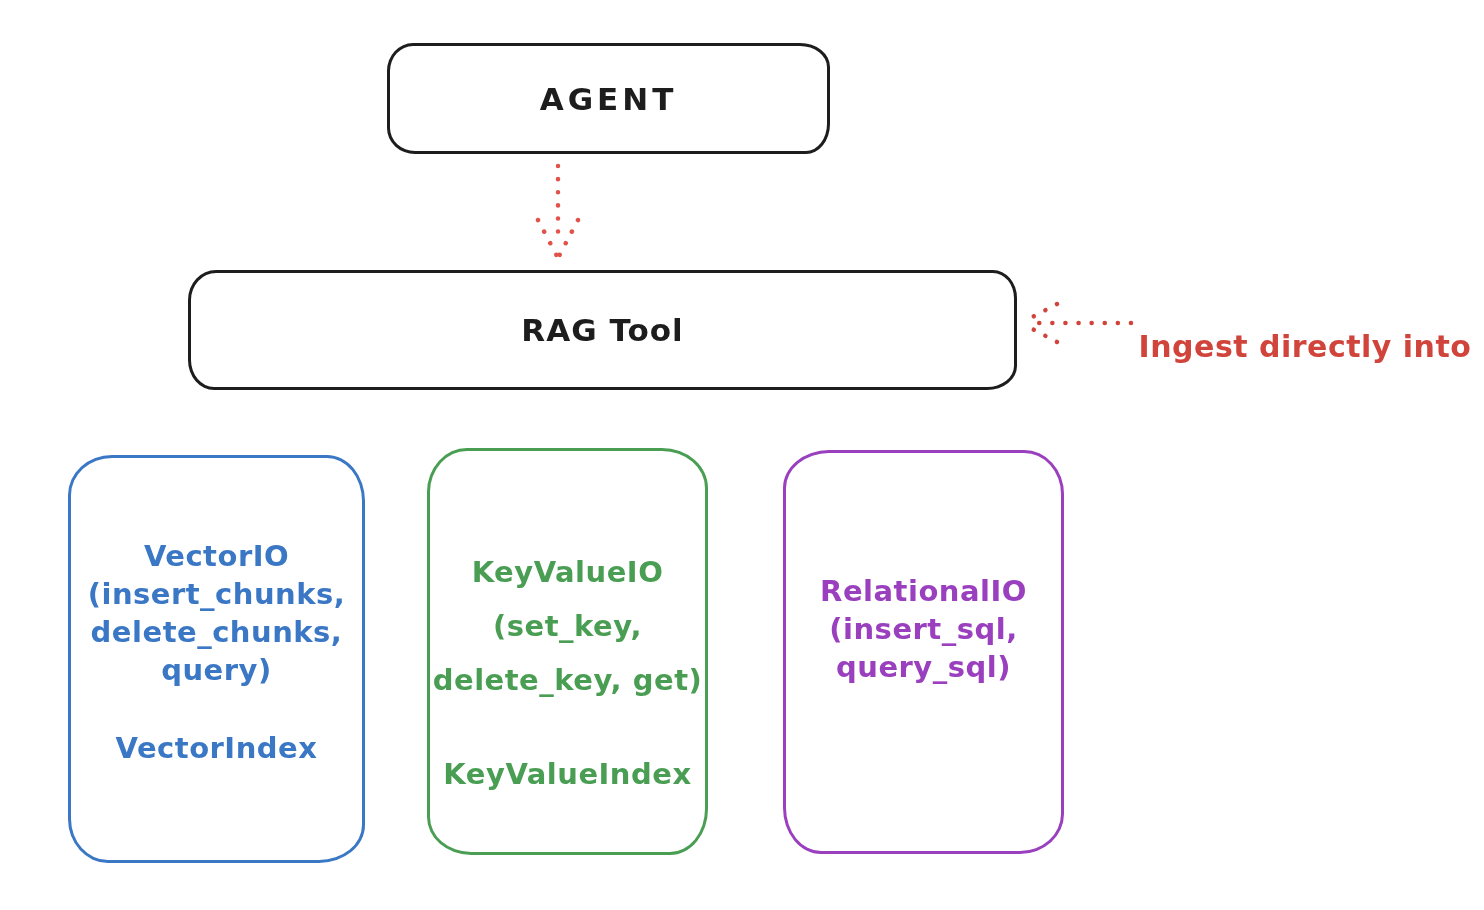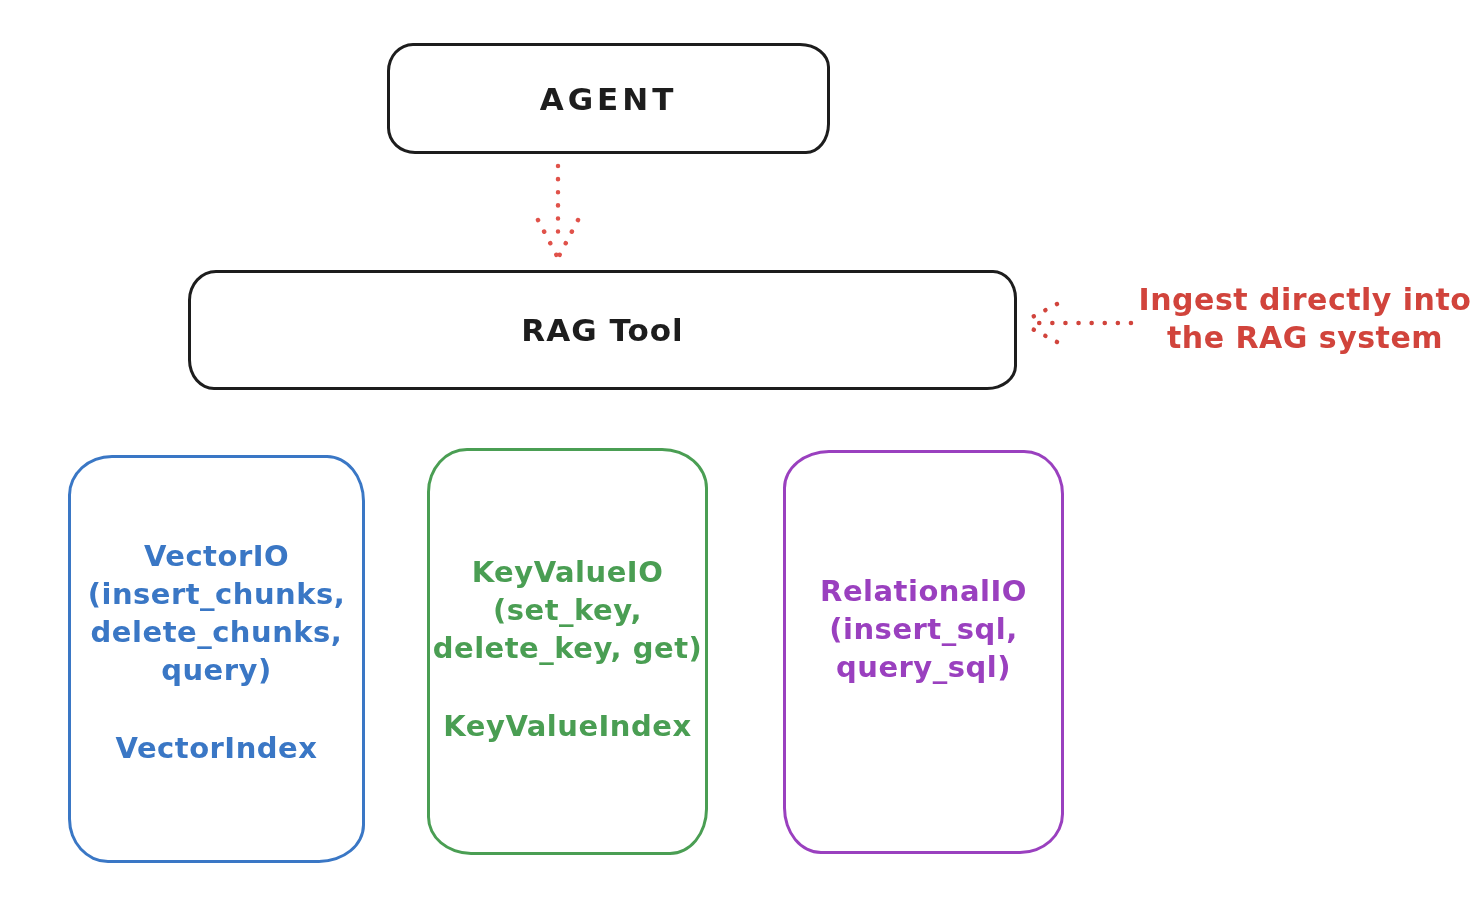--- a/index.html
+++ b/index.html
@@ -62,20 +62,21 @@
     left: 68px; top: 455px; width: 297px; height: 408px;
     border-color: #3a77c5; color: #3a77c5;
     border-radius: 44px 38px 46px 40px / 40px 46px 38px 44px;
     padding-top: 79px;
   }
   .storage-green {
     left: 427px; top: 448px; width: 281px; height: 407px;
     border-color: #4a9e53; color: #4a9e53;
     border-radius: 40px 46px 38px 44px / 44px 40px 46px 38px;
     padding-top: 102px;
+    gap: 16px;
   }
   .storage-purple {
     left: 783px; top: 450px; width: 281px; height: 404px;
     border-color: #9a40bf; color: #9a40bf;
     border-radius: 46px 40px 44px 38px / 38px 44px 40px 46px;
     padding-top: 119px;
   }
   .index-label { margin-top: 40px; }
   .arrow { position: absolute; }
   .arrow-down { left: 527px; top: 160px; }
@@ -84,21 +85,21 @@
     position: absolute;
     left: 1135px; top: 281px;
     width: 340px;
     text-align: center;
     color: #d1443c;
     font-size: 30px;
     font-weight: 700;
     line-height: 38px;
     letter-spacing: 0.5px;
   }
-  .annotation .ann-line { display: block; }
+  .annotation .ann-line { display: block; margin-top: 47px; }
 </style>
 </head>
 <body>
 
 <div class="canvas">
 
   <div class="node node-black agent-node">
     <span class="label">AGENT</span>
   </div>
 
@@ -117,21 +118,20 @@
   <svg class="arrow arrow-left" width="124" height="54" viewBox="0 0 124 54">
     <g fill="none" stroke="#d1443c" stroke-width="4.5" stroke-linecap="round" stroke-dasharray="0.1 13">
       <line x1="118" y1="27" x2="16" y2="27"></line>
       <line x1="44" y1="8" x2="10" y2="26"></line>
       <line x1="44" y1="46" x2="10" y2="28"></line>
     </g>
   </svg>
 
   <div class="annotation">
     <span class="ann-line">Ingest directly into</span>
-    <span class="ann-line">the RAG system</span>
   </div>
 
   <div class="storage-box storage-blue">
     <div class="line">VectorIO</div>
     <div class="line">(insert_chunks,</div>
     <div class="line">delete_chunks,</div>
     <div class="line">query)</div>
     <div class="index-label">VectorIndex</div>
   </div>
 

